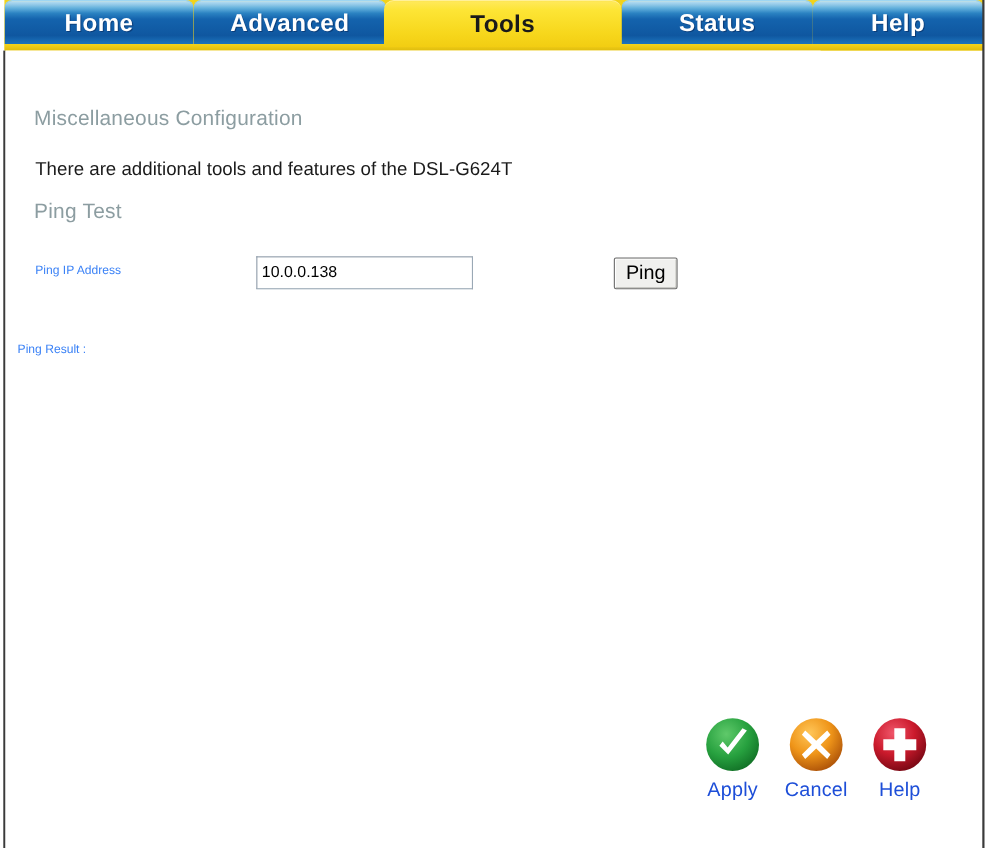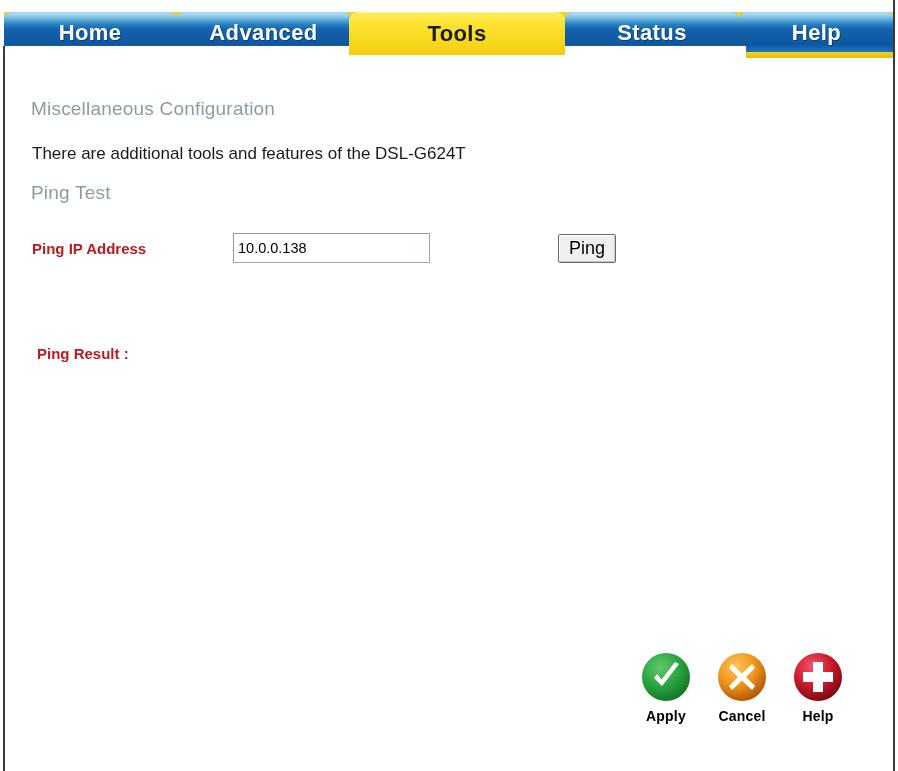--- a/index.html
+++ b/index.html
@@ -43,21 +43,20 @@
 
   
   #tabbar {
     position: absolute;
     left: 4px;
     top: 0px;
     width: 890px;
     height: 46px;
     background: #f2d21a;
     overflow: hidden;
-    margin-top: 12px;
   }
   .yellow-underbar {
     position: absolute;
     left: 0px;
     top: 34px;
     width: 890px;
     height: 12px;
     background: linear-gradient(to bottom, #f5d82a 0%, #f3d11a 55%, #e0bc0c 100%);
   }
   .tab {
@@ -135,27 +134,27 @@
     position: absolute;
     left: 27px;
     top: 98px;
     font-size: 17px;
     color: #1a1a1a;
     white-space: nowrap;
   }
 
   .field-label {
     position: absolute;
-    font-size: 15px;
-    font-weight: bold;
-    color: #b91c1c;
+    font-size: 11px;
+    font-weight: normal;
+    color: #3b82f6;
     white-space: nowrap;
   }
   #ping-ip-label     { left: 27px; top: 194px; }
-  #ping-result-label { left: 32px; top: 266px; margin-top: 33px; }
+  #ping-result-label { left: 11px; top: 266px; }
 
   #ping-ip-input {
     position: absolute;
     left: 228px;
     top: 187px;
     width: 197px;
     height: 30px;
     box-sizing: border-box;
     border: 1px solid #9aa8b5;
     border-top-color: #8e9ba8;
@@ -207,23 +206,23 @@
   #action-help   { left: 152px; }
 
   .action-icon {
     display: block;
     margin: 0 auto 5px auto;
     width: 52px;
     height: 52px;
   }
   .action-label {
     display: block;
-    font-size: 14px;
-    font-weight: bold;
-    color: #000000;
+    font-size: 18px;
+    font-weight: normal;
+    color: #1d4ed8;
     letter-spacing: 0.2px;
   }
 </style>
 </head>
 <body>
 
 <div id="page">
 
   <div id="tabbar">
     <div class="yellow-underbar"></div>

